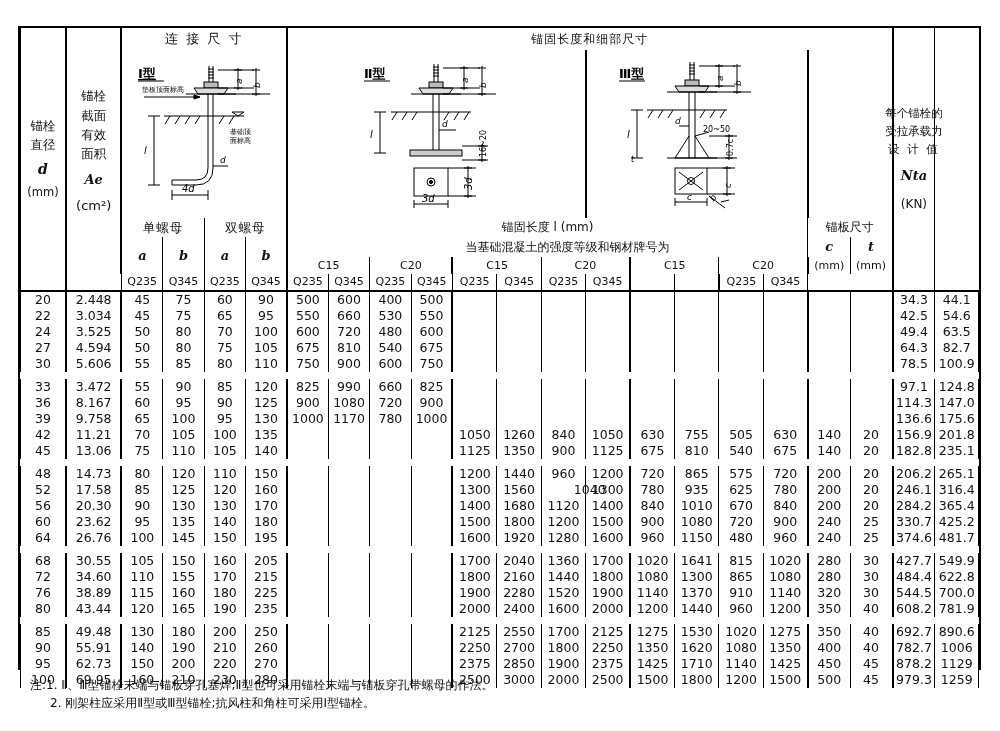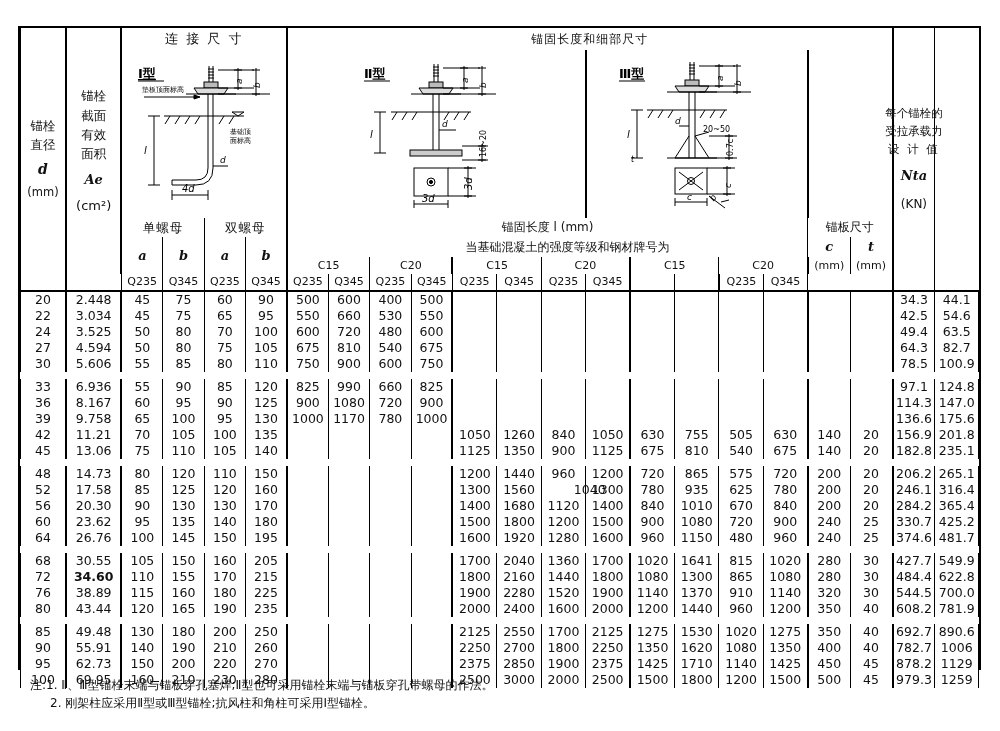--- a/index.html
+++ b/index.html
@@ -591,21 +591,21 @@
             <td class="nob" style="border-left: 1px solid rgb(0, 0, 0); border-right: none; border-top: none; border-bottom: none;"></td>
             <td class="nob" style="border-left: 1px solid rgb(0, 0, 0); border-right: none; border-top: none; border-bottom: none;"></td>
             <td class="nob vlcell" style="border-left: 1px solid rgb(0, 0, 0); border-right: 2px solid rgb(0, 0, 0); border-top: none; border-bottom: none;"></td>
             <td class="nob" style="border-left: 1px solid rgb(0, 0, 0); border-right: none; border-top: none; border-bottom: none;"></td>
             <td class="nob vlcell" style="border-left: 1px solid rgb(0, 0, 0); border-right: 2px solid rgb(0, 0, 0); border-top: none; border-bottom: none;"></td>
             <td class="nob" style="border-left: 1px solid rgb(0, 0, 0); border-right: none; border-top: none; border-bottom: none;"></td>
             <td class="nob" style="border-left: 1px solid rgb(0, 0, 0); border-right: none; border-top: none; border-bottom: none;"></td>
           </tr>
           <tr class="body">
             <td class="datacell thick-r" style="border-top: none; border-bottom: none;"><span class="num">33</span></td>
-            <td class="datacell thick-r" style="border-top: none; border-bottom: none;"><span class="num">6.936</span></td>
+            <td class="datacell thick-r" style="border-top: none; border-bottom: none;"><span class="num">3.472</span></td>
             <td class="datacell " style="border-top: none; border-bottom: none;"><span class="num">55</span></td>
             <td class="datacell " style="border-top: none; border-bottom: none;"><span class="num">90</span></td>
             <td class="datacell " style="border-top: none; border-bottom: none;"><span class="num">85</span></td>
             <td class="datacell thick-r" style="border-top: none; border-bottom: none;"><span class="num">120</span></td>
             <td class="datacell " style="border-top: none; border-bottom: none;"><span class="num">825</span></td>
             <td class="datacell " style="border-top: none; border-bottom: none;"><span class="num">990</span></td>
             <td class="datacell " style="border-top: none; border-bottom: none;"><span class="num">660</span></td>
             <td class="datacell thick-r" style="border-top: none; border-bottom: none;"><span class="num">825</span></td>
             <td class="datacell " style="border-top: none; border-bottom: none;"><span class="num"></span></td>
             <td class="datacell " style="border-top: none; border-bottom: none;"><span class="num"></span></td>
@@ -903,21 +903,21 @@
             <td class="datacell " style="border-top: none; border-bottom: none;"><span class="num">1641</span></td>
             <td class="datacell " style="border-top: none; border-bottom: none;"><span class="num">815</span></td>
             <td class="datacell thick-r" style="border-top: none; border-bottom: none;"><span class="num">1020</span></td>
             <td class="datacell " style="border-top: none; border-bottom: none;"><span class="num">280</span></td>
             <td class="datacell thick-r" style="border-top: none; border-bottom: none;"><span class="num">30</span></td>
             <td class="datacell " style="border-top: none; border-bottom: none;"><span class="num">427.7</span></td>
             <td class="datacell " style="border-top: none; border-bottom: none;"><span class="num">549.9</span></td>
           </tr>
           <tr class="body">
             <td class="datacell thick-r" style="border-top: none; border-bottom: none;"><span class="num">72</span></td>
-            <td class="datacell thick-r" style="border-top: none; border-bottom: none; font-weight: bold;"><span class="num">34.60</span></td>
+            <td class="datacell thick-r" style="border-top: none; border-bottom: none;"><span class="num">34.60</span></td>
             <td class="datacell " style="border-top: none; border-bottom: none;"><span class="num">110</span></td>
             <td class="datacell " style="border-top: none; border-bottom: none;"><span class="num">155</span></td>
             <td class="datacell " style="border-top: none; border-bottom: none;"><span class="num">170</span></td>
             <td class="datacell thick-r" style="border-top: none; border-bottom: none;"><span class="num">215</span></td>
             <td class="datacell " style="border-top: none; border-bottom: none;"><span class="num"></span></td>
             <td class="datacell " style="border-top: none; border-bottom: none;"><span class="num"></span></td>
             <td class="datacell " style="border-top: none; border-bottom: none;"><span class="num"></span></td>
             <td class="datacell thick-r" style="border-top: none; border-bottom: none;"><span class="num"></span></td>
             <td class="datacell " style="border-top: none; border-bottom: none;"><span class="num">1800</span></td>
             <td class="datacell " style="border-top: none; border-bottom: none;"><span class="num">2160</span></td>

